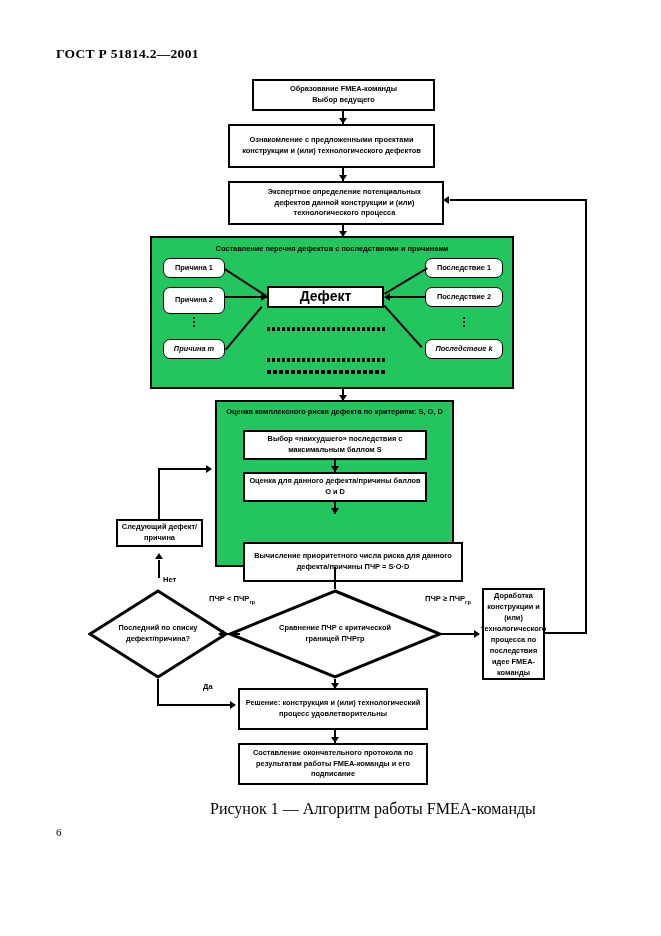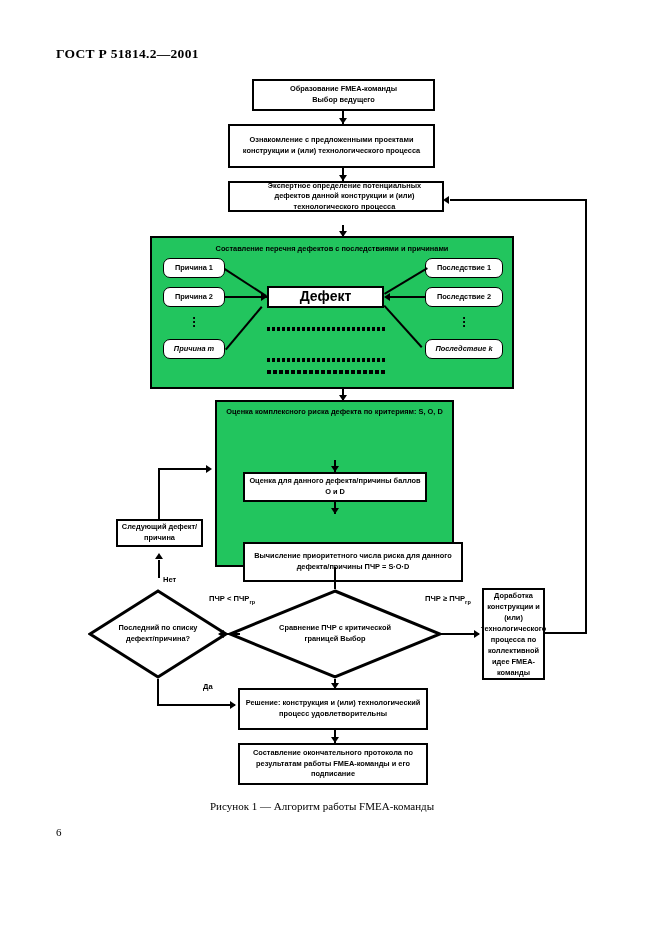--- a/index.html
+++ b/index.html
@@ -36,21 +36,21 @@
     left: 56px;
     top: 826px;
     font-family: "Liberation Serif", serif;
     font-size: 11px;
   }
   #figure-caption {
     position: absolute;
     left: 210px;
     top: 800px;
     font-family: "Liberation Serif", serif;
-    font-size: 11px;
+    font-size: 16px;
     white-space: nowrap;
   }
 
   
   .fc {
     position: absolute;
     box-sizing: border-box;
     border: 2px solid #000;
     background: #fff;
     display: flex;
@@ -174,39 +174,39 @@
   <div id="doc-header">ГОСТ Р 51814.2—2001</div>
 
   <div class="fc" style="left:252px; top:79px; width:183px; height:32px;">
     <span style="white-space:pre-line;">Образование FMEA-команды
 Выбор ведущего</span>
   </div>
   <div class="line vline" style="left:342px; top:111px; height:13px;"></div>
   <div class="arr arr-down" style="left:338.5px; top:118px;"></div>
 
   <div class="fc" style="left:228px; top:124px; width:207px; height:44px;">
-    <span>Ознакомление с предложенными проектами конструкции и (или) технологического процесса</span>
+    <span>Ознакомление с предложенными проектами конструкции и (или) технологического дефектов</span>
   </div>
   <div class="line vline" style="left:342px; top:168px; height:13px;"></div>
   <div class="arr arr-down" style="left:338.5px; top:175px;"></div>
 
-  <div class="fc" style="left:228px; top:181px; width:216px; height:31px;padding-left:20px;">
+  <div class="fc" style="left:228px; top:181px; width:216px; height:44px;padding-left:20px;">
     <span>Экспертное определение потенциальных дефектов данной конструкции и (или) технологического процесса</span>
   </div>
   <div class="line vline" style="left:342px; top:225px; height:12px;"></div>
   <div class="arr arr-down" style="left:338.5px; top:231px;"></div>
 
   <div class="group" style="left:150px; top:236px; width:364px; height:153px;">
     <div class="grp-title" style="top:6px;">Составление перечня дефектов с последствиями и причинами</div>
   </div>
 
   <div class="fc thin" style="left:163px; top:258px; width:62px; height:20px;">
     <span>Причина 1</span>
   </div>
-  <div class="fc thin" style="left:163px; top:287px; width:62px; height:20px;">
+  <div class="fc thin" style="left:163px; top:287px; width:62px; height:27px;">
     <span>Причина 2</span>
   </div>
   <div class="vdots" style="left:189px; top:313px;">
     <span>.</span>
       <span>.</span>
       <span>.</span>
   </div>
   <div class="fc thin" style="left:163px; top:339px; width:62px; height:20px;">
     <span class="ital">Причина m</span>
   </div>
@@ -248,20 +248,23 @@
   <div class="squig" style="left:267px; top:358px; width:118px;"></div>
   <div class="squig s2" style="left:267px; top:370px; width:118px;"></div>
 
   <div class="line vline" style="left:342px; top:389px; height:12px;"></div>
   <div class="arr arr-down" style="left:338.5px; top:395px;"></div>
 
   <div class="group" style="left:215px; top:400px; width:239px; height:167px;">
     <div class="grp-title" style="top:5px;">Оценка комплексного риска дефекта по критериям: S, O, D</div>
   </div>
 
+  <div class="fc" style="left:243px; top:430px; width:184px; height:30px;">
+    <span>Выбор «наихудшего» последствия с максимальным баллом S</span>
+  </div>
   <div class="line vline" style="left:334px; top:460px; height:12px;"></div>
   <div class="arr arr-down" style="left:330.5px; top:466px;"></div>
 
   <div class="fc" style="left:243px; top:472px; width:184px; height:30px;">
     <span>Оценка для данного дефекта/причины баллов О и D</span>
   </div>
   <div class="line vline" style="left:334px; top:502px; height:12px;"></div>
   <div class="arr arr-down" style="left:330.5px; top:508px;"></div>
 
   <div class="fc" style="left:243px; top:542px; width:220px; height:40px;">
@@ -291,41 +294,41 @@
       <span>Последний по списку дефект/причина?</span>
     </div>
   </div>
 
   <div class="diamond-wrap" style="left:228px; top:589px; width:214px; height:90px;">
     <svg class="diamond-shape" viewBox="0 0 214 90" preserveAspectRatio="none">
       <polygon points="107,2 212,45 107,88 2,45" fill="#fff" stroke="#000" stroke-width="3"></polygon>
     </svg>
     <div class="diamond-text" style="padding:0 42px;">
       <span>
-        <span>Сравнение ПЧР с критической границей Выбор</span>
+        <span>Сравнение ПЧР с критической границей ПЧРгр</span>
       </span>
     </div>
   </div>
 
   <div class="line hline" style="left:224px; top:633px; width:16px;"></div>
   <div class="arr arr-left" style="left:218px; top:629.5px;"></div>
 
   <div class="lbl" style="left:209px; top:594px;">
     <span>ПЧР &lt; ПЧР</span><span class="sub">гр</span>
   </div>
 
   <div class="lbl" style="left:425px; top:594px;">
     <span>ПЧР ≥ ПЧР</span><span class="sub">гр</span>
   </div>
 
   <div class="line hline" style="left:440px; top:633px; width:39px;"></div>
   <div class="arr arr-right" style="left:474px; top:629.5px;"></div>
 
   <div class="fc" style="left:482px; top:588px; width:63px; height:92px; line-height:1.5;">
-    <span>Доработка конструкции и (или) технологического процесса по коллективной идее FMEA-команды</span>
+    <span>Доработка конструкции и (или) технологического процесса по последствия идее FMEA-команды</span>
   </div>
 
   <div class="line hline" style="left:545px; top:632px; width:42px;"></div>
   <div class="line vline" style="left:585px; top:199px; height:434px;"></div>
   <div class="line hline" style="left:450px; top:199px; width:137px;"></div>
   <div class="arr arr-left" style="left:443px; top:195.5px;"></div>
 
   <div class="lbl" style="left:163px; top:682px;margin-left:40px;">Да</div>
   <div class="line vline" style="left:157px; top:679px; height:27px;"></div>
   <div class="line hline" style="left:157px; top:704px; width:78px;"></div>

